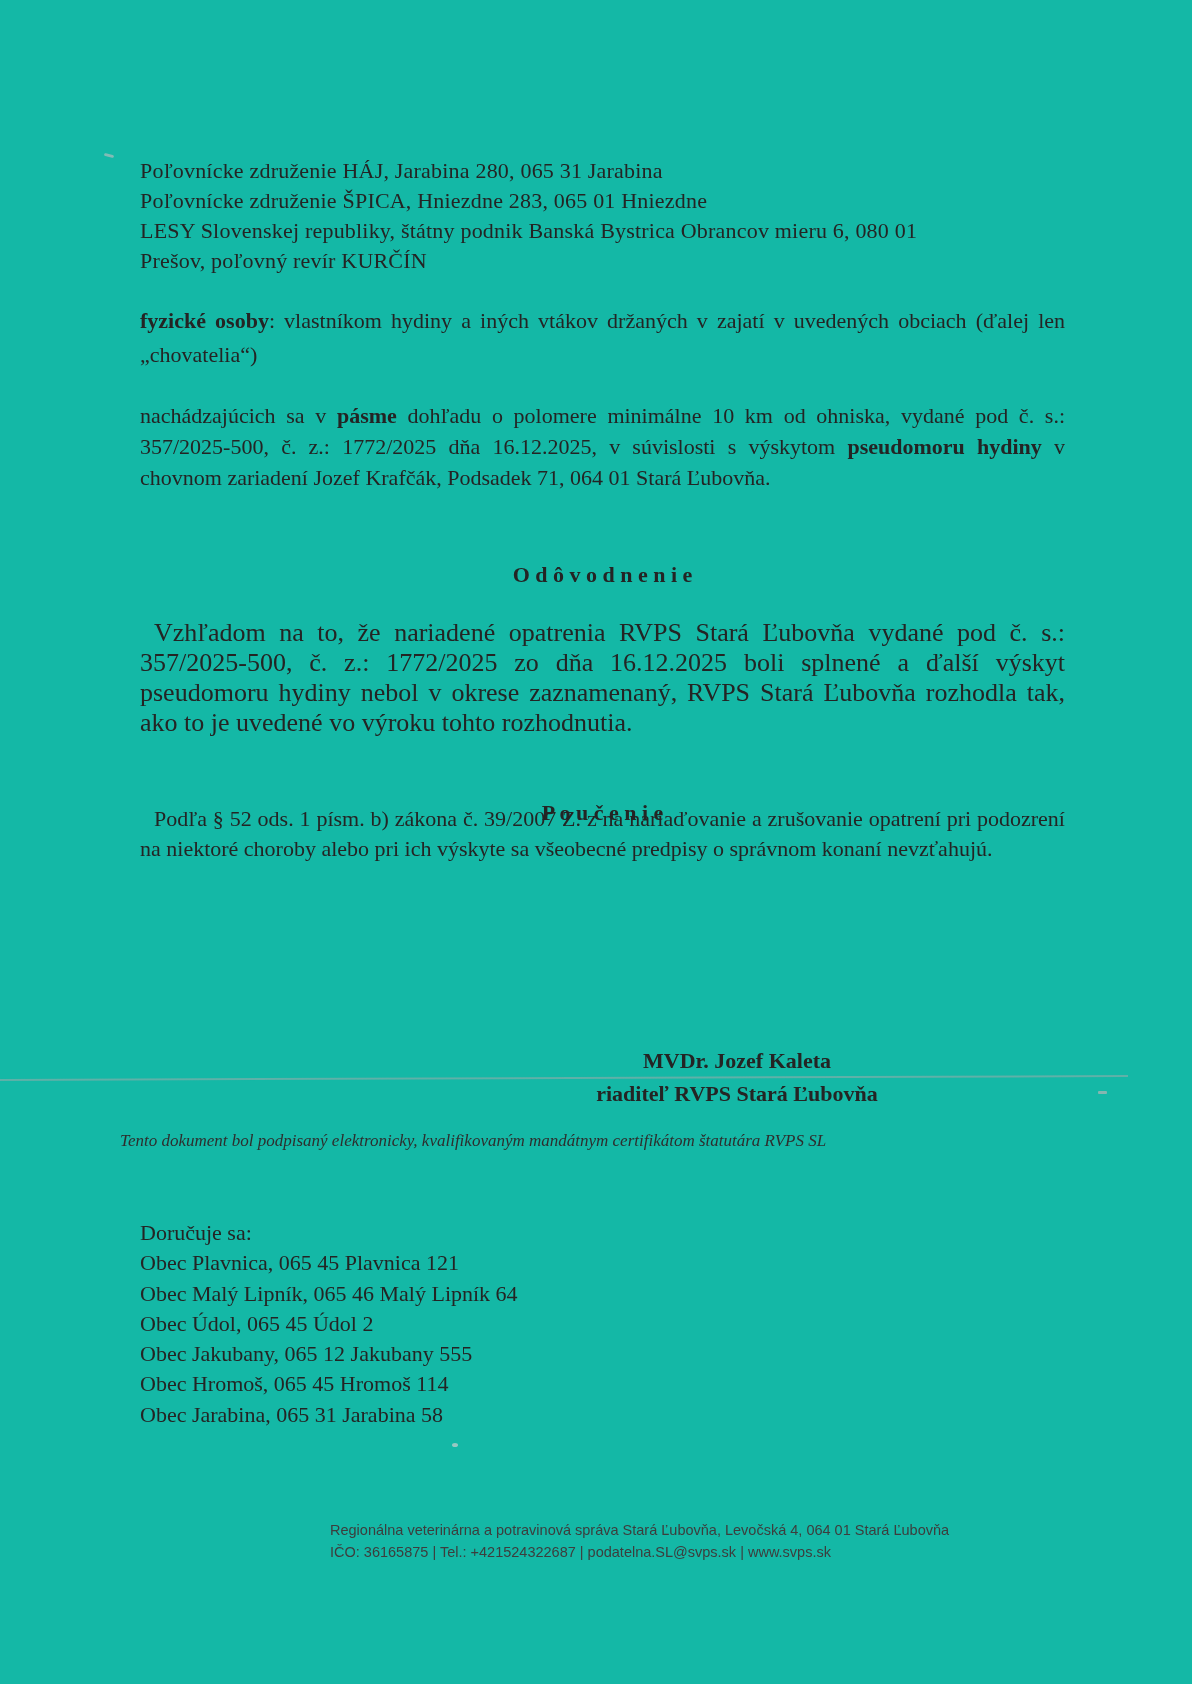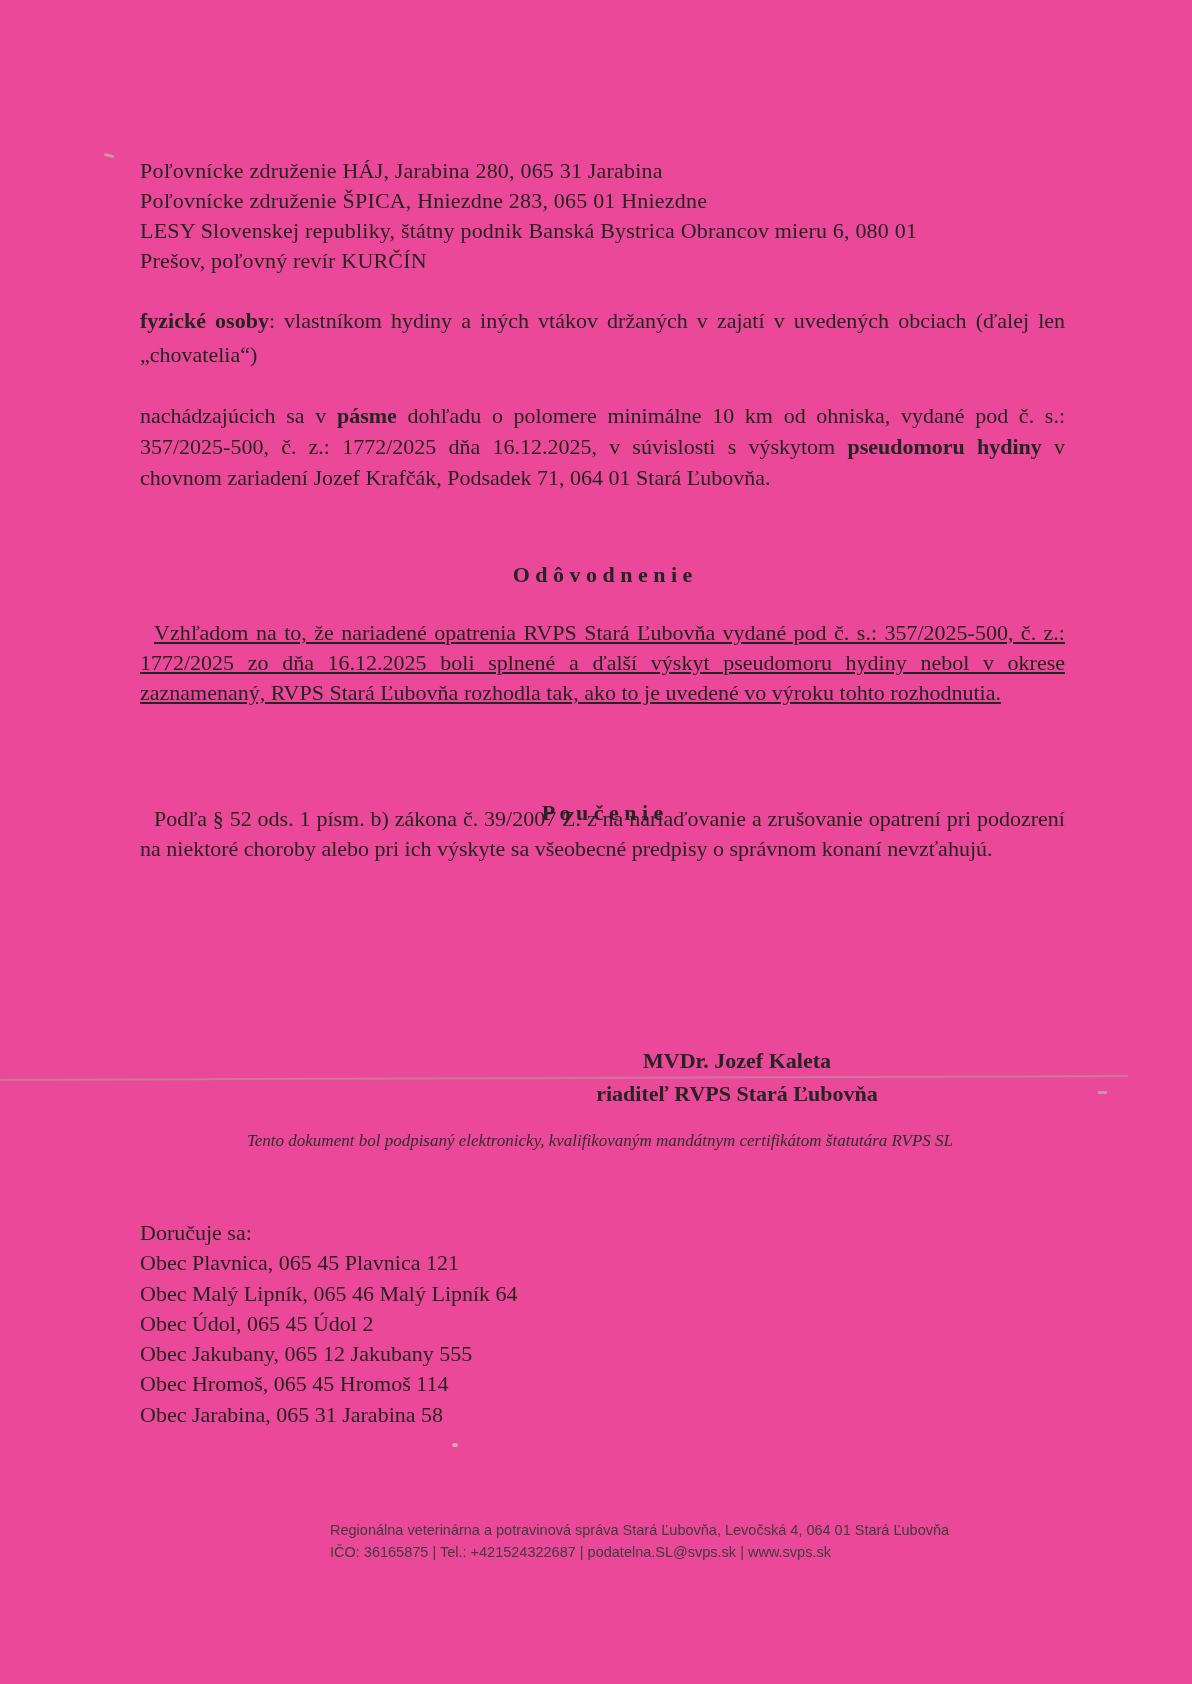--- a/index.html
+++ b/index.html
@@ -1,41 +1,41 @@
 <!DOCTYPE html>
 <html lang="sk"><head>
 <meta charset="utf-8">
 <style>
   html,body{margin:0;padding:0;background:#ffffff;}
   .page{
     position:relative;
     width:1192px;height:1684px;
     margin:0 auto;
-    background:#ec4899;
+    background:#14b8a6;
     overflow:hidden;
     font-family:"Liberation Serif","DejaVu Serif",serif;
     color:#242424;
   }
   .abs{position:absolute;}
   p{margin:0;}
   .b{font-weight:bold;}
   .justify{text-align:justify;}
   .center{text-align:center;}
   .italic{font-style:italic;}
 
   .recipients{left:140px;top:156px;width:950px;font-size:22px;line-height:30px;letter-spacing:0.2px;}
   .para-fyzicke{left:140px;top:304px;width:925px;font-size:22px;line-height:34px;}
   .para-pasmo{left:140px;top:400px;width:925px;font-size:22px;line-height:31px;}
   .heading-1{left:140px;top:562px;width:925px;font-size:22px;font-weight:bold;}
-  .para-odovodnenie{left:140px;top:618px;width:925px;font-size:22px;line-height:30px;text-indent:14px;text-decoration:underline;}
+  .para-odovodnenie{left:140px;top:618px;width:925px;font-size:26px;line-height:30px;text-indent:14px;}
   .heading-2{left:140px;top:772px;width:925px;font-size:22px;font-weight:bold;margin-top:28px;}
   .para-poucenie{left:140px;top:804px;width:925px;font-size:22px;line-height:30px;text-indent:14px;}
 
   .signature{left:512px;top:1044px;width:450px;font-size:22px;font-weight:bold;line-height:33px;text-align:center;}
-  .esign-note{left:120px;top:1131px;width:960px;font-size:17px;color:#2e2e2e;text-align:center;}
+  .esign-note{left:120px;top:1131px;width:960px;font-size:17px;color:#2e2e2e;text-align:left;}
 
   .distribution{left:140px;top:1218px;width:700px;font-size:22px;line-height:30.3px;}
 
   .page-footer{
     left:330px;top:1520px;width:860px;
     font-family:"Liberation Sans","DejaVu Sans",sans-serif;
     font-size:14.5px;line-height:21.5px;color:#3d3d3d;
   }
 
   

